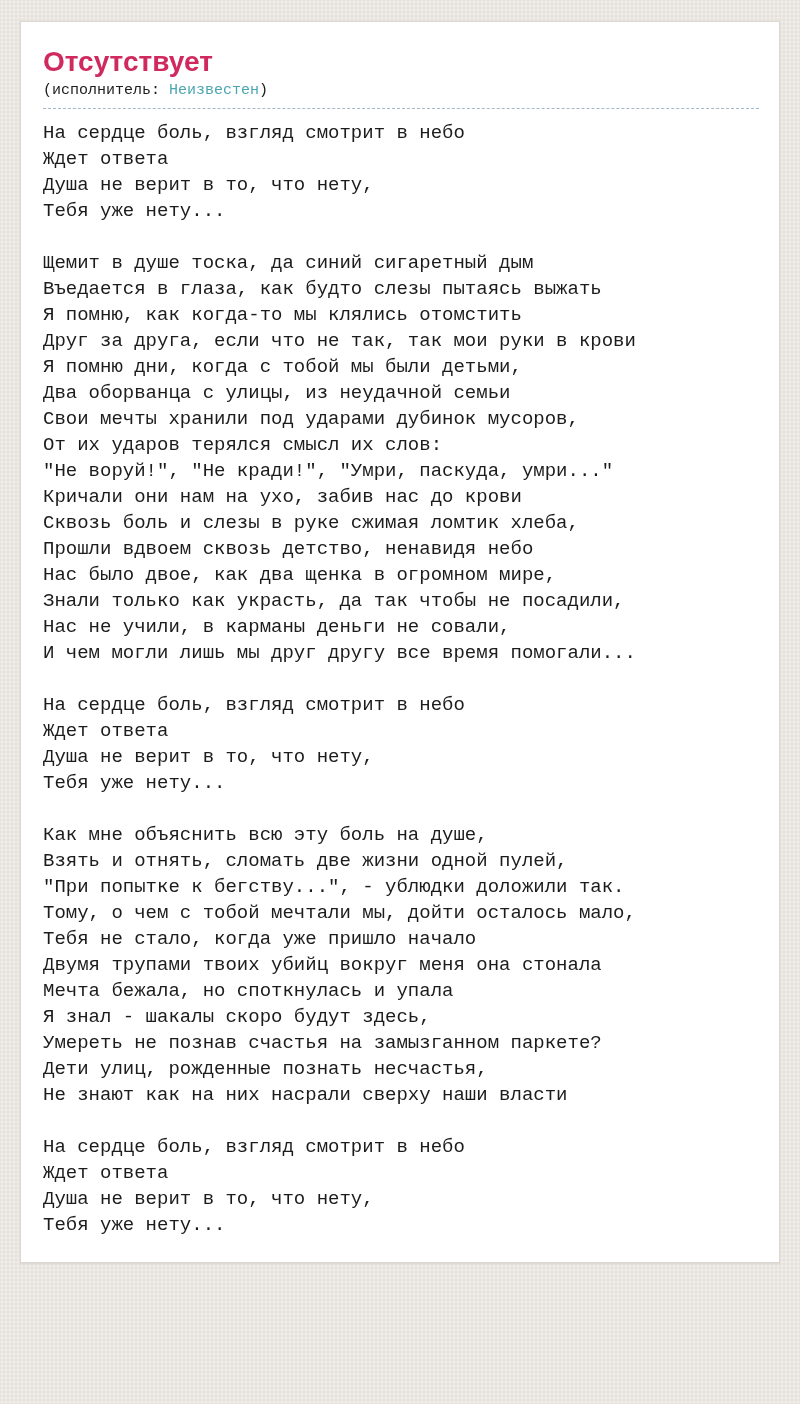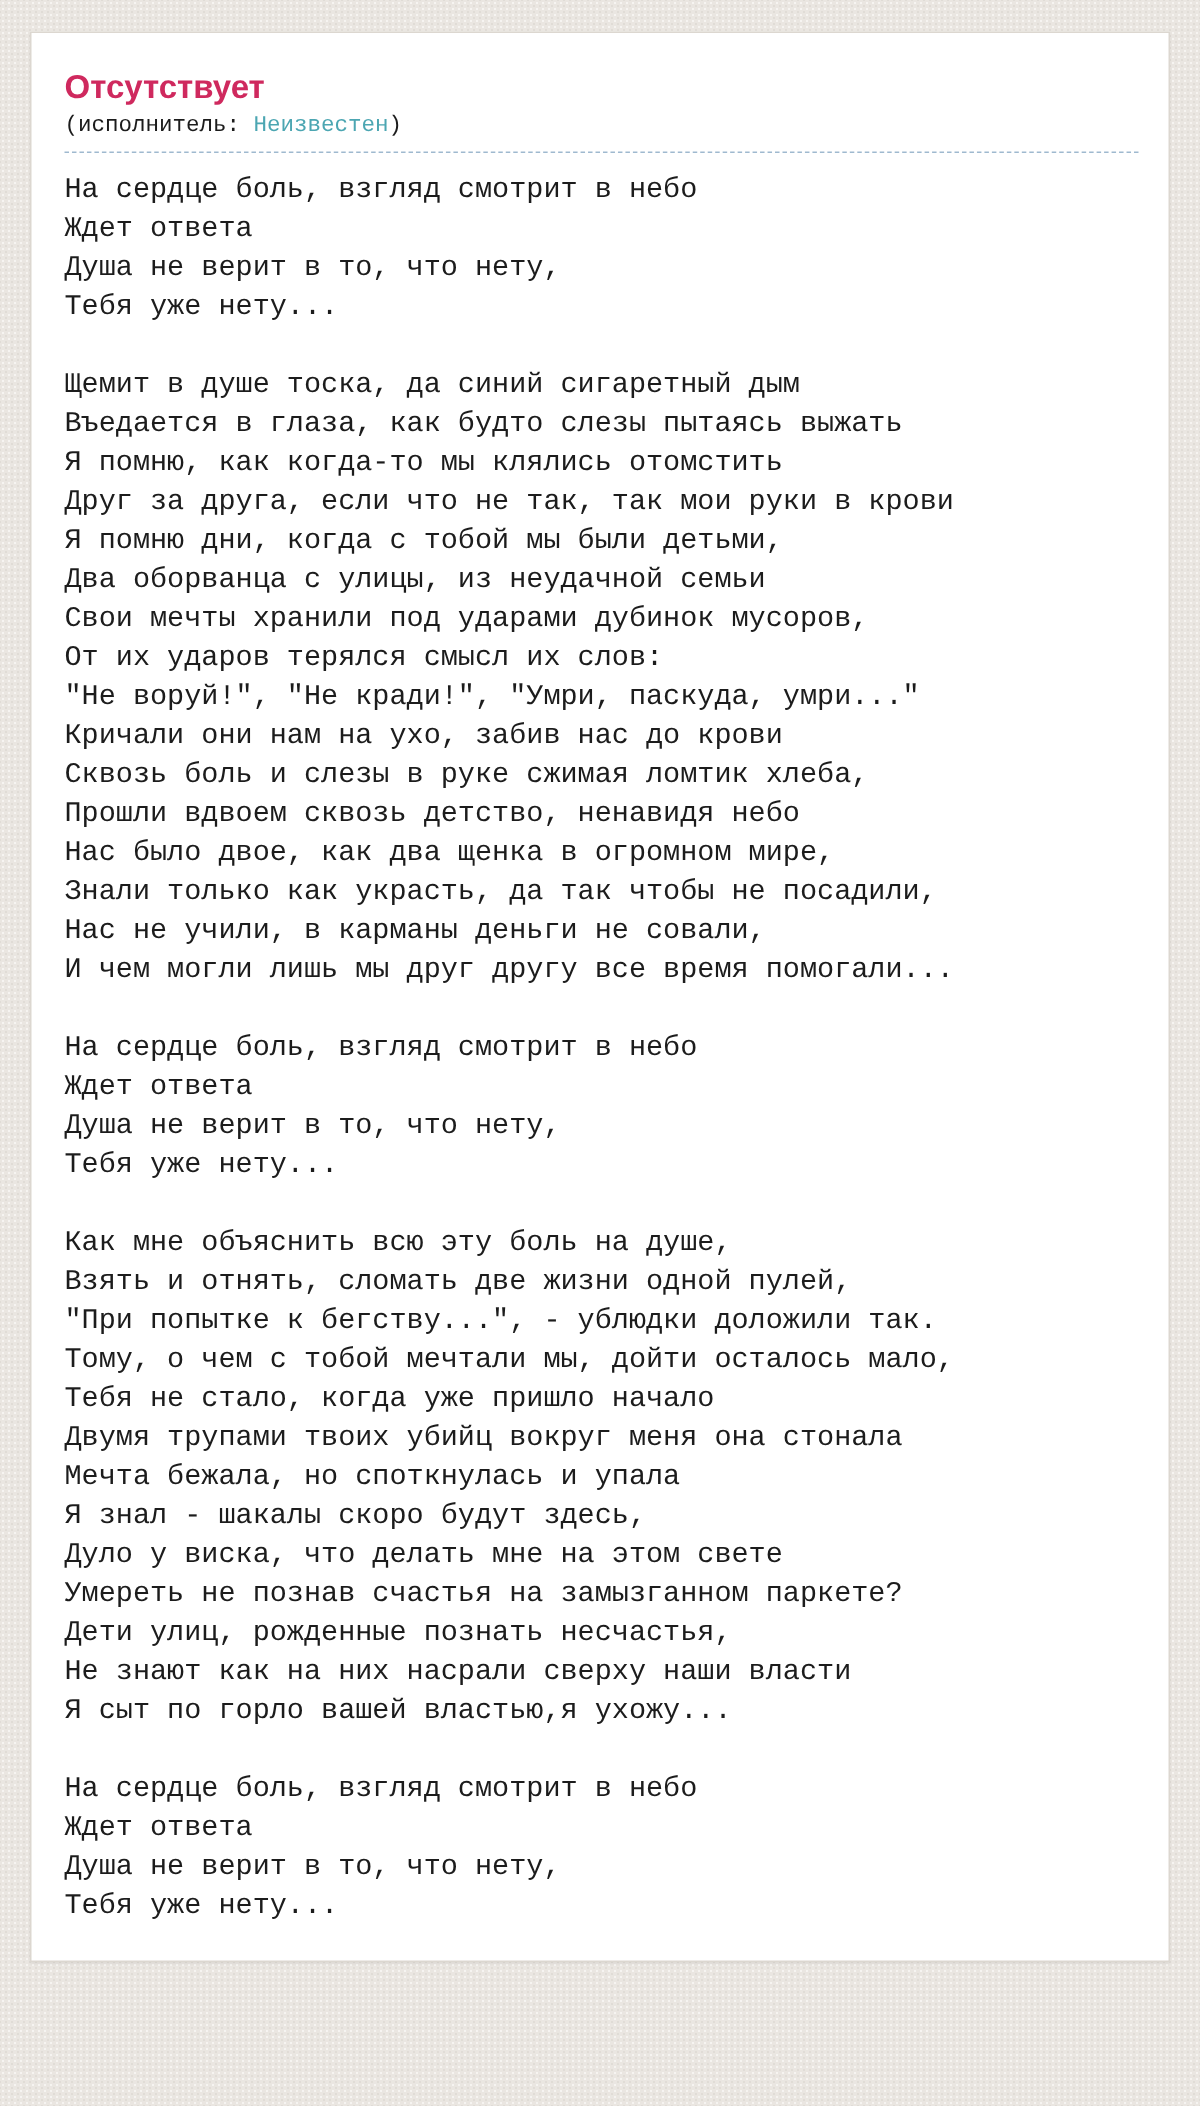--- a/index.html
+++ b/index.html
@@ -23,21 +23,21 @@
     box-sizing: border-box;
     width: 760px;
     margin: 21px auto 22px;
     background: var(--card-bg, #ffffff);
     border: 1px solid #dcd7d0;
     box-shadow: 0 1px 2px rgba(0,0,0,0.06);
     padding: 22px 20px 24px 22px;
   }
   h1.song-title {
     margin: 0 0 3px 0;
-    font-size: 22px;
+    font-size: 28px;
     font-weight: bold;
     color: var(--title-color, #cf295e);
     line-height: 1.25;
   }
   .artist-line {
     font-size: 15px;
     color: var(--text-color, #1c1c1c);
     padding-bottom: 9px;
     border-bottom: 1px dashed var(--sep-color, #9fb9cf);
     font-family: Liberation Mono, monospace;
@@ -99,25 +99,23 @@
       </div>
       <div class="stanza">
         <div class="line">Как мне объяснить всю эту боль на душе,</div>
         <div class="line">Взять и отнять, сломать две жизни одной пулей,</div>
         <div class="line">"При попытке к бегству...", - ублюдки доложили так.</div>
         <div class="line">Тому, о чем с тобой мечтали мы, дойти осталось мало,</div>
         <div class="line">Тебя не стало, когда уже пришло начало</div>
         <div class="line">Двумя трупами твоих убийц вокруг меня она стонала</div>
         <div class="line">Мечта бежала, но споткнулась и упала</div>
         <div class="line">Я знал - шакалы скоро будут здесь,</div>
-        <div class="line">Дуло у виска, что делать мне на этом свете</div>
         <div class="line">Умереть не познав счастья на замызганном паркете?</div>
         <div class="line">Дети улиц, рожденные познать несчастья,</div>
         <div class="line">Не знают как на них насрали сверху наши власти</div>
-        <div class="line">Я сыт по горло вашей властью,я ухожу...</div>
       </div>
       <div class="stanza">
         <div class="line">На сердце боль, взгляд смотрит в небо</div>
         <div class="line">Ждет ответа</div>
         <div class="line">Душа не верит в то, что нету,</div>
         <div class="line">Тебя уже нету...</div>
       </div>
     </div>
 </div>
 

